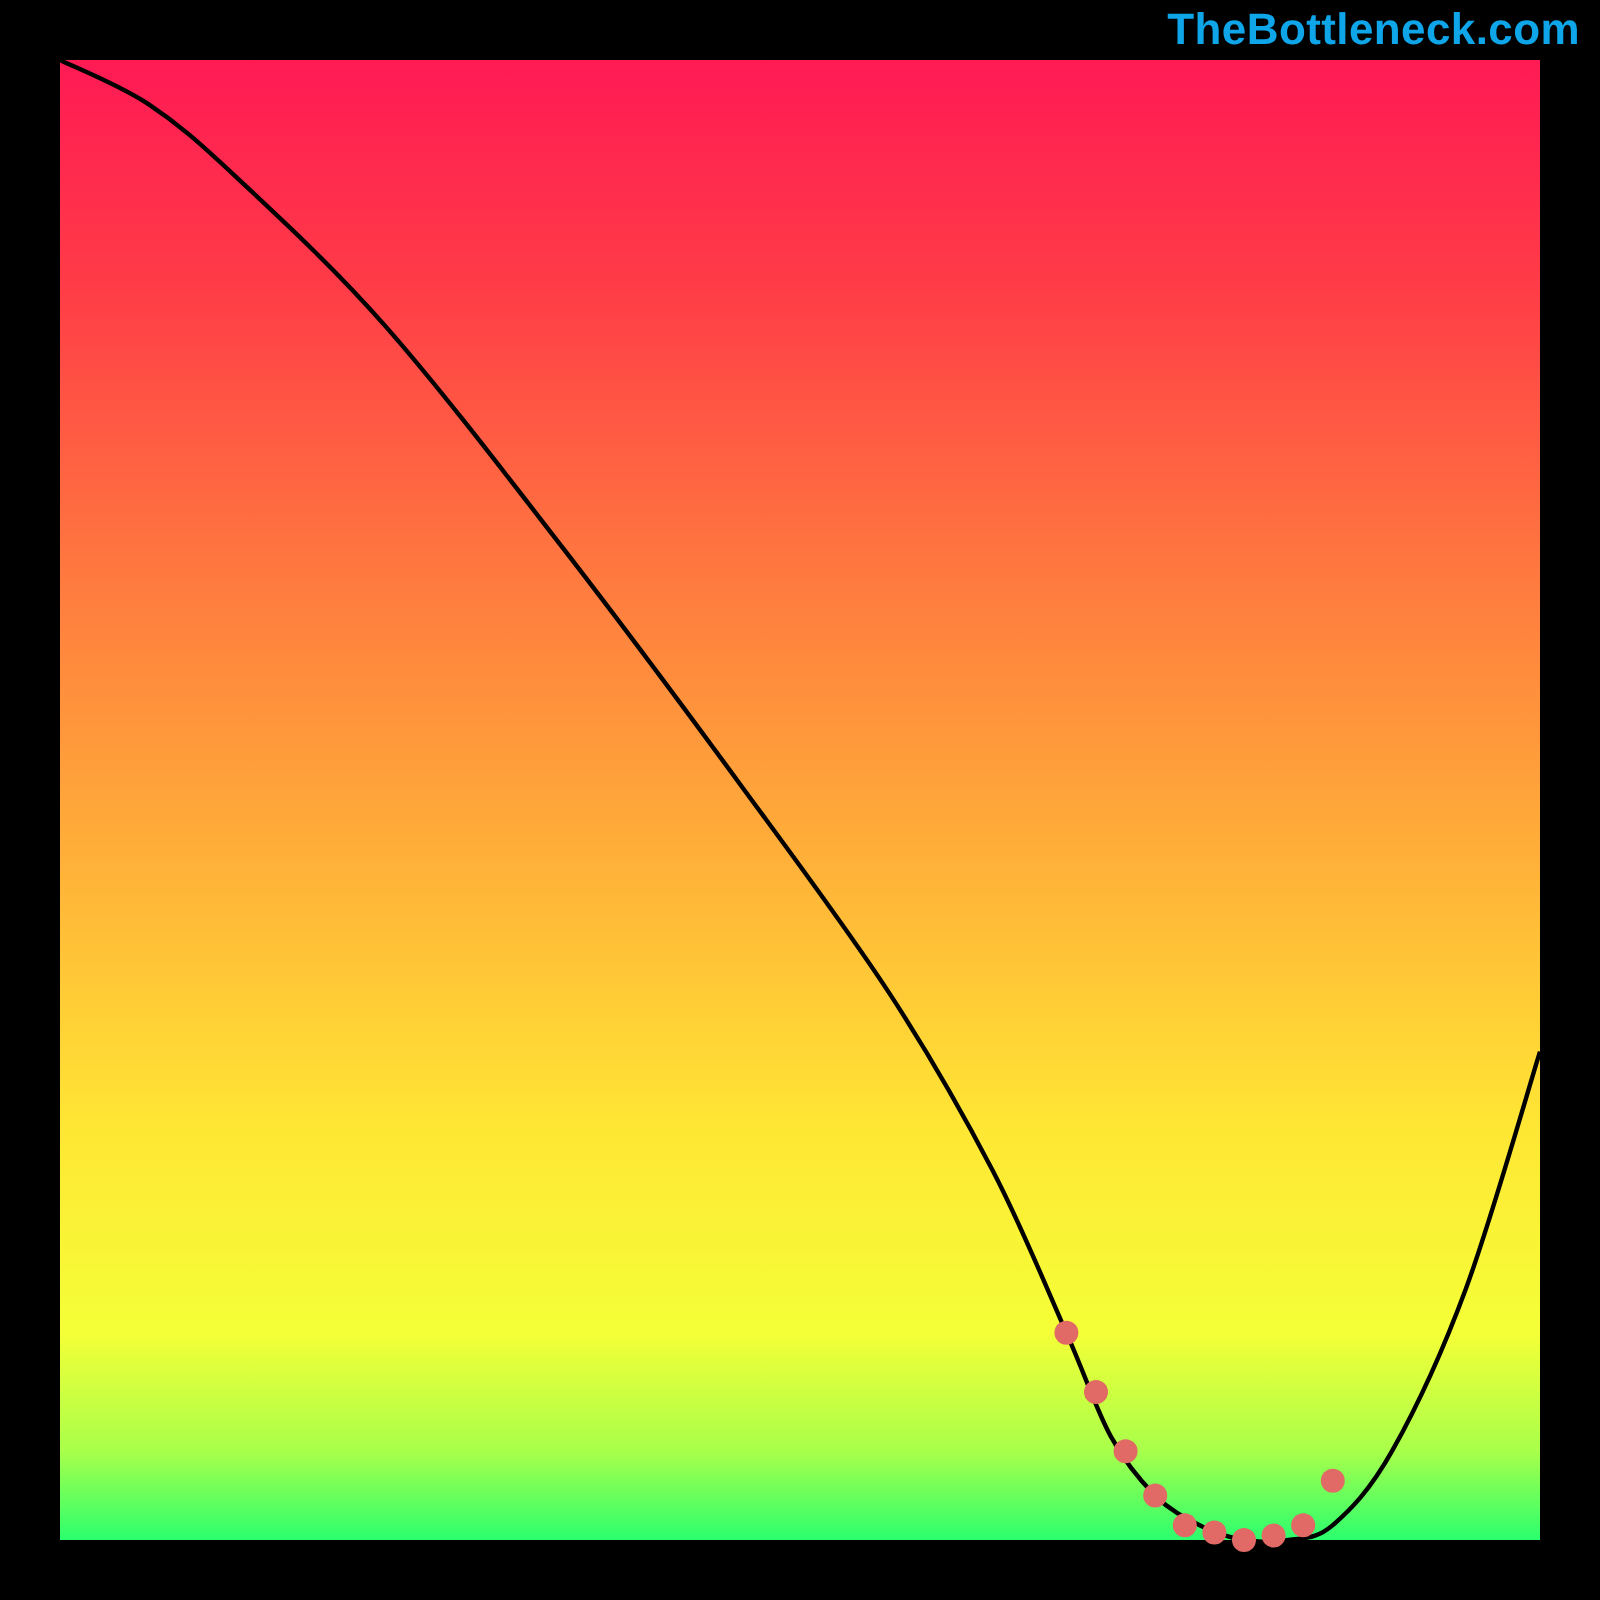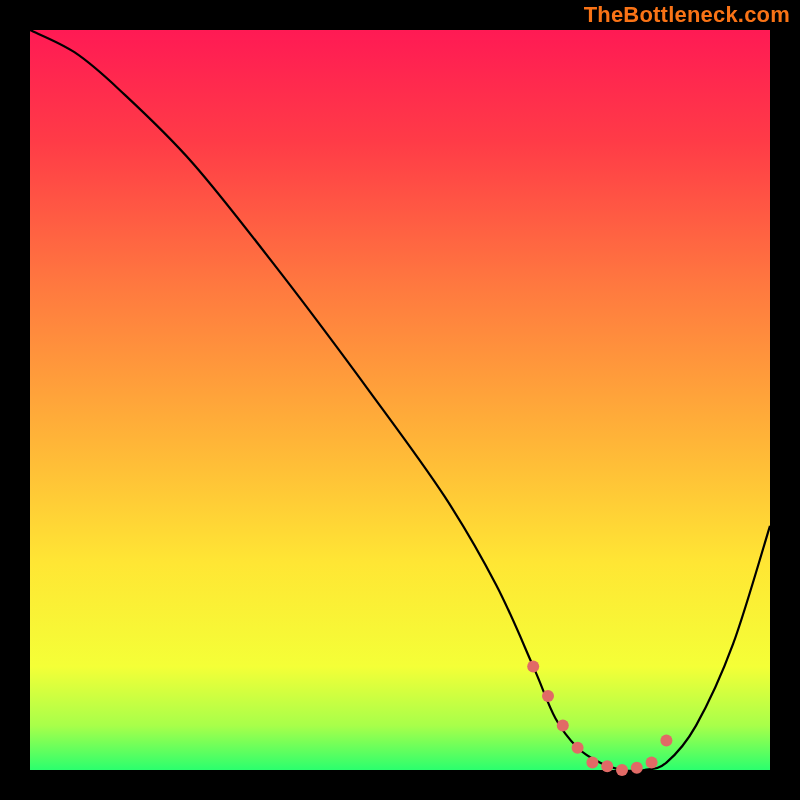--- a/index.html
+++ b/index.html
@@ -18,21 +18,21 @@
     height: 800px;
     background: #000;
   }
   .watermark {
     position: absolute;
     top: 2px;
     right: 10px;
     font-family: Arial, Helvetica, sans-serif;
     font-size: 22px;
     font-weight: bold;
-    color: #f97316;
+    color: #0ea5e9;
     letter-spacing: 0.2px;
   }
   svg {
     position: absolute;
     left: 0;
     top: 0;
   }
 </style>
 </head>
 <body>

